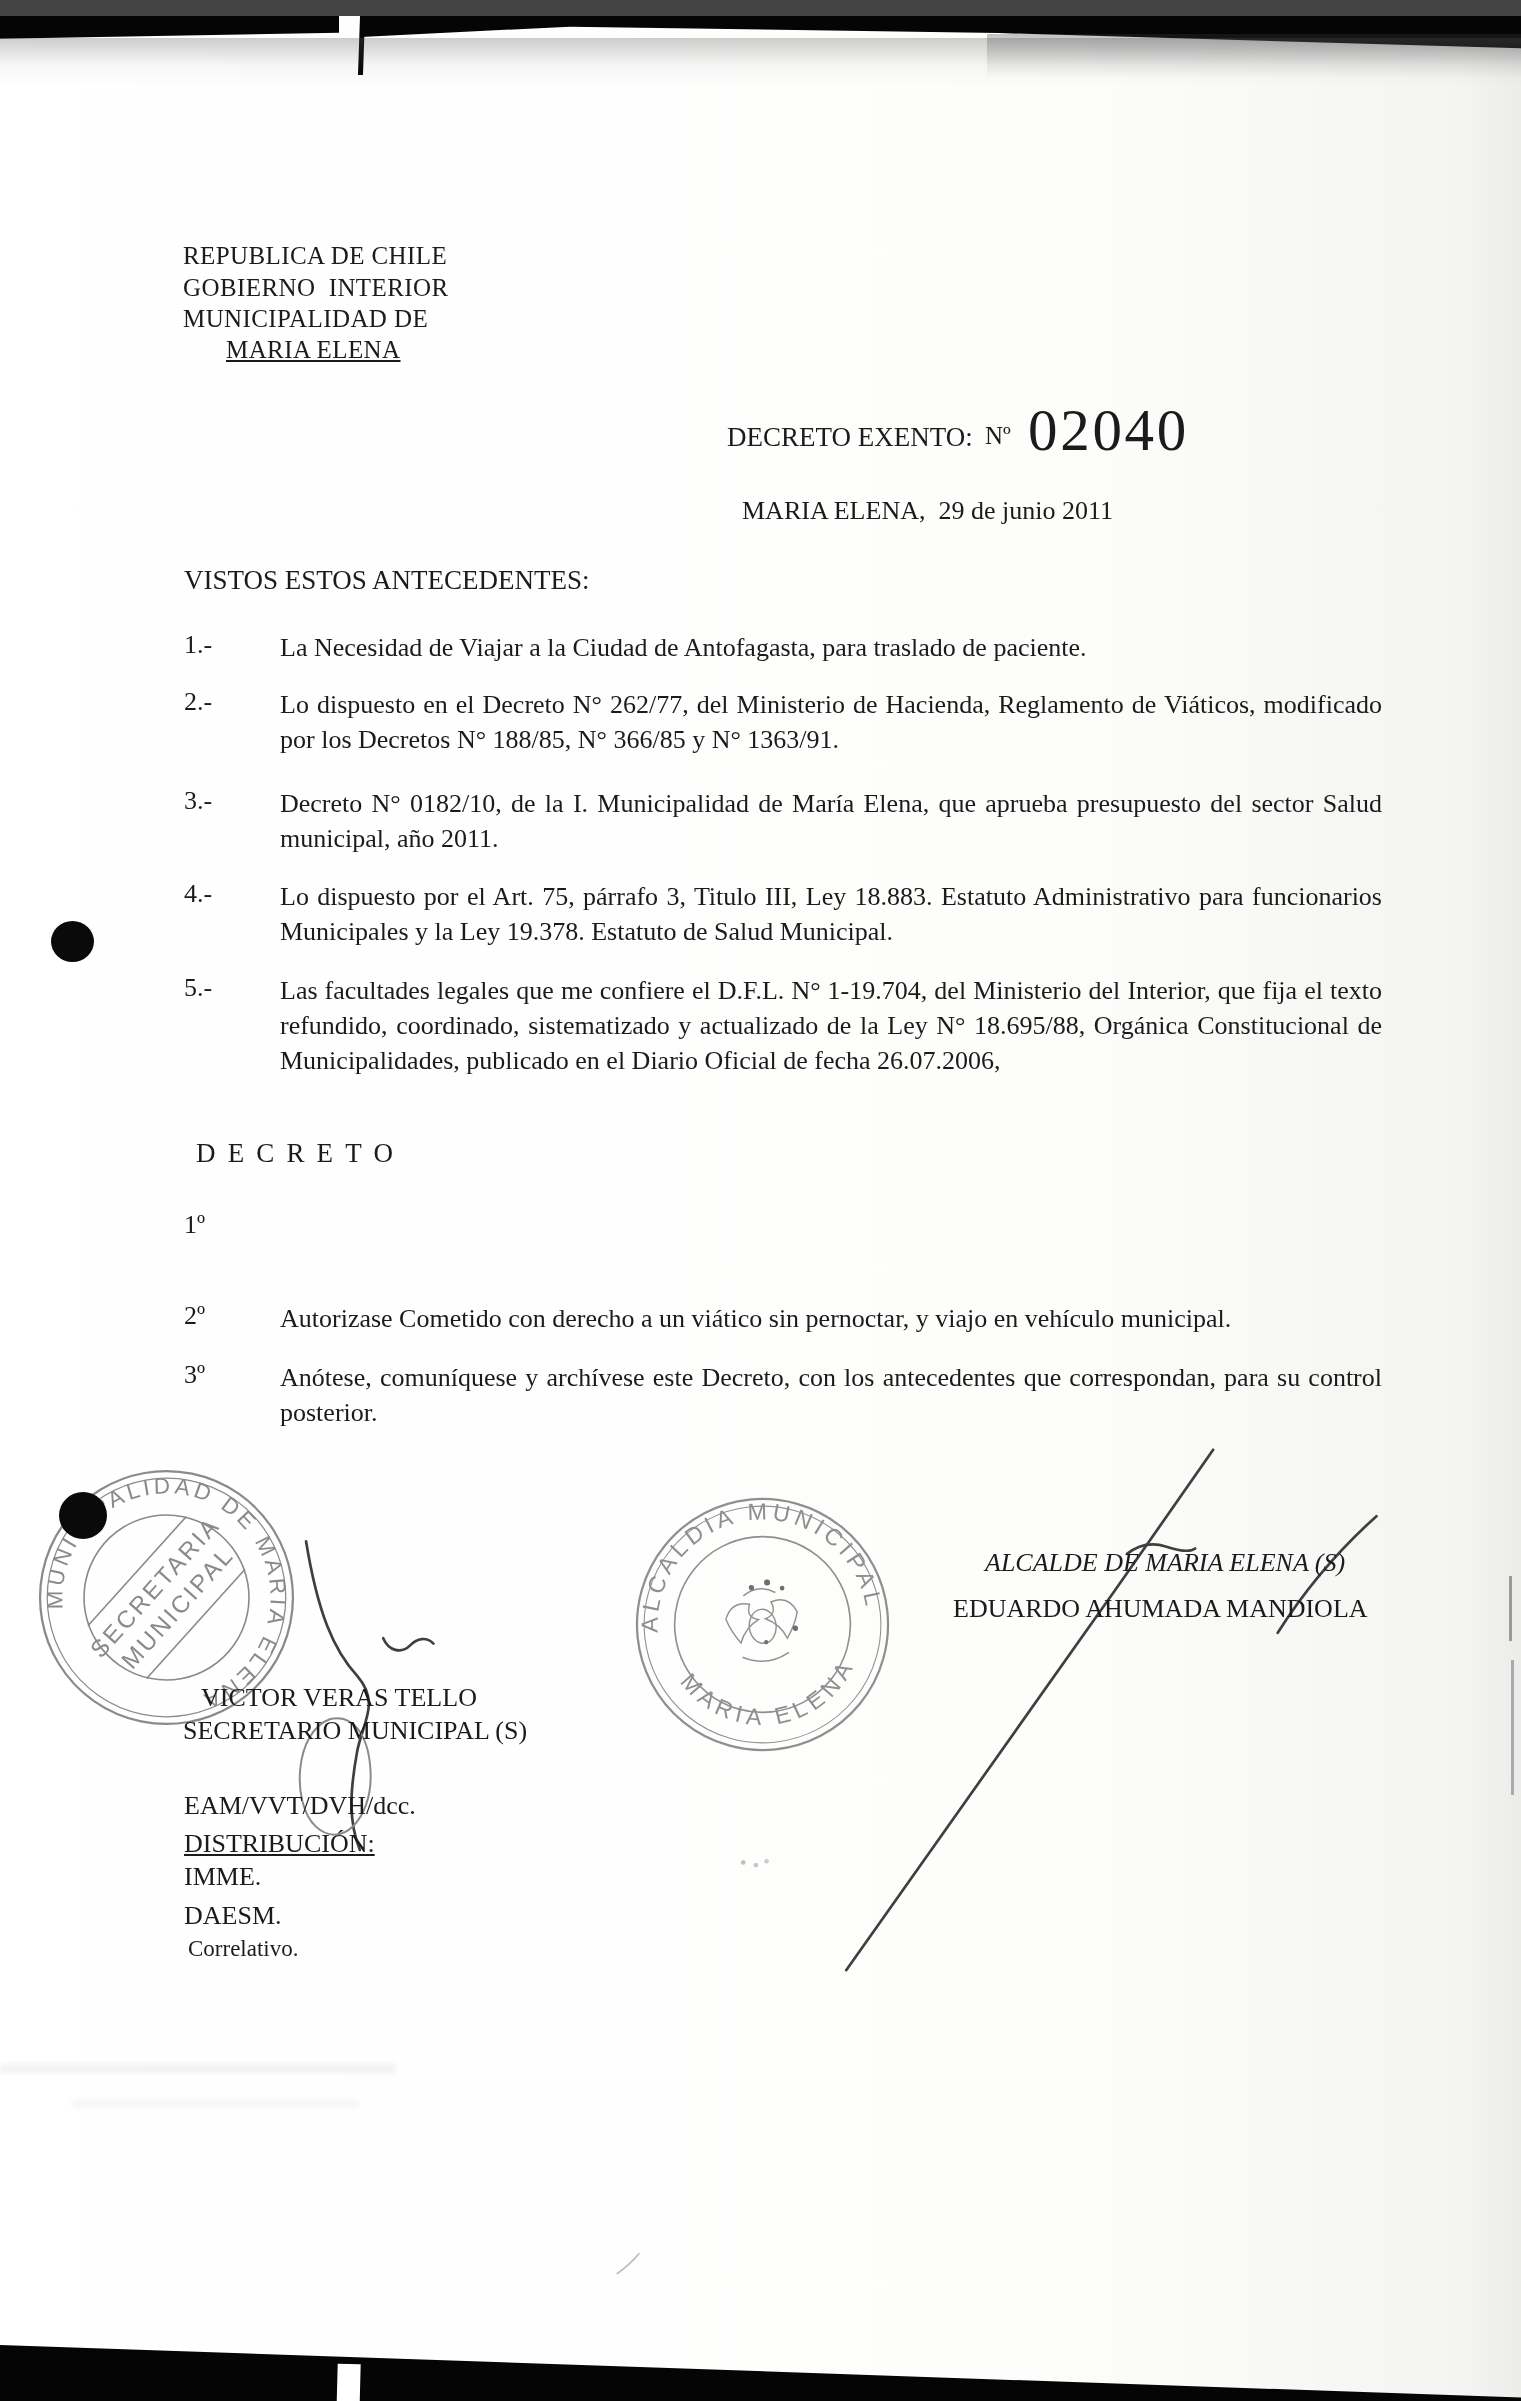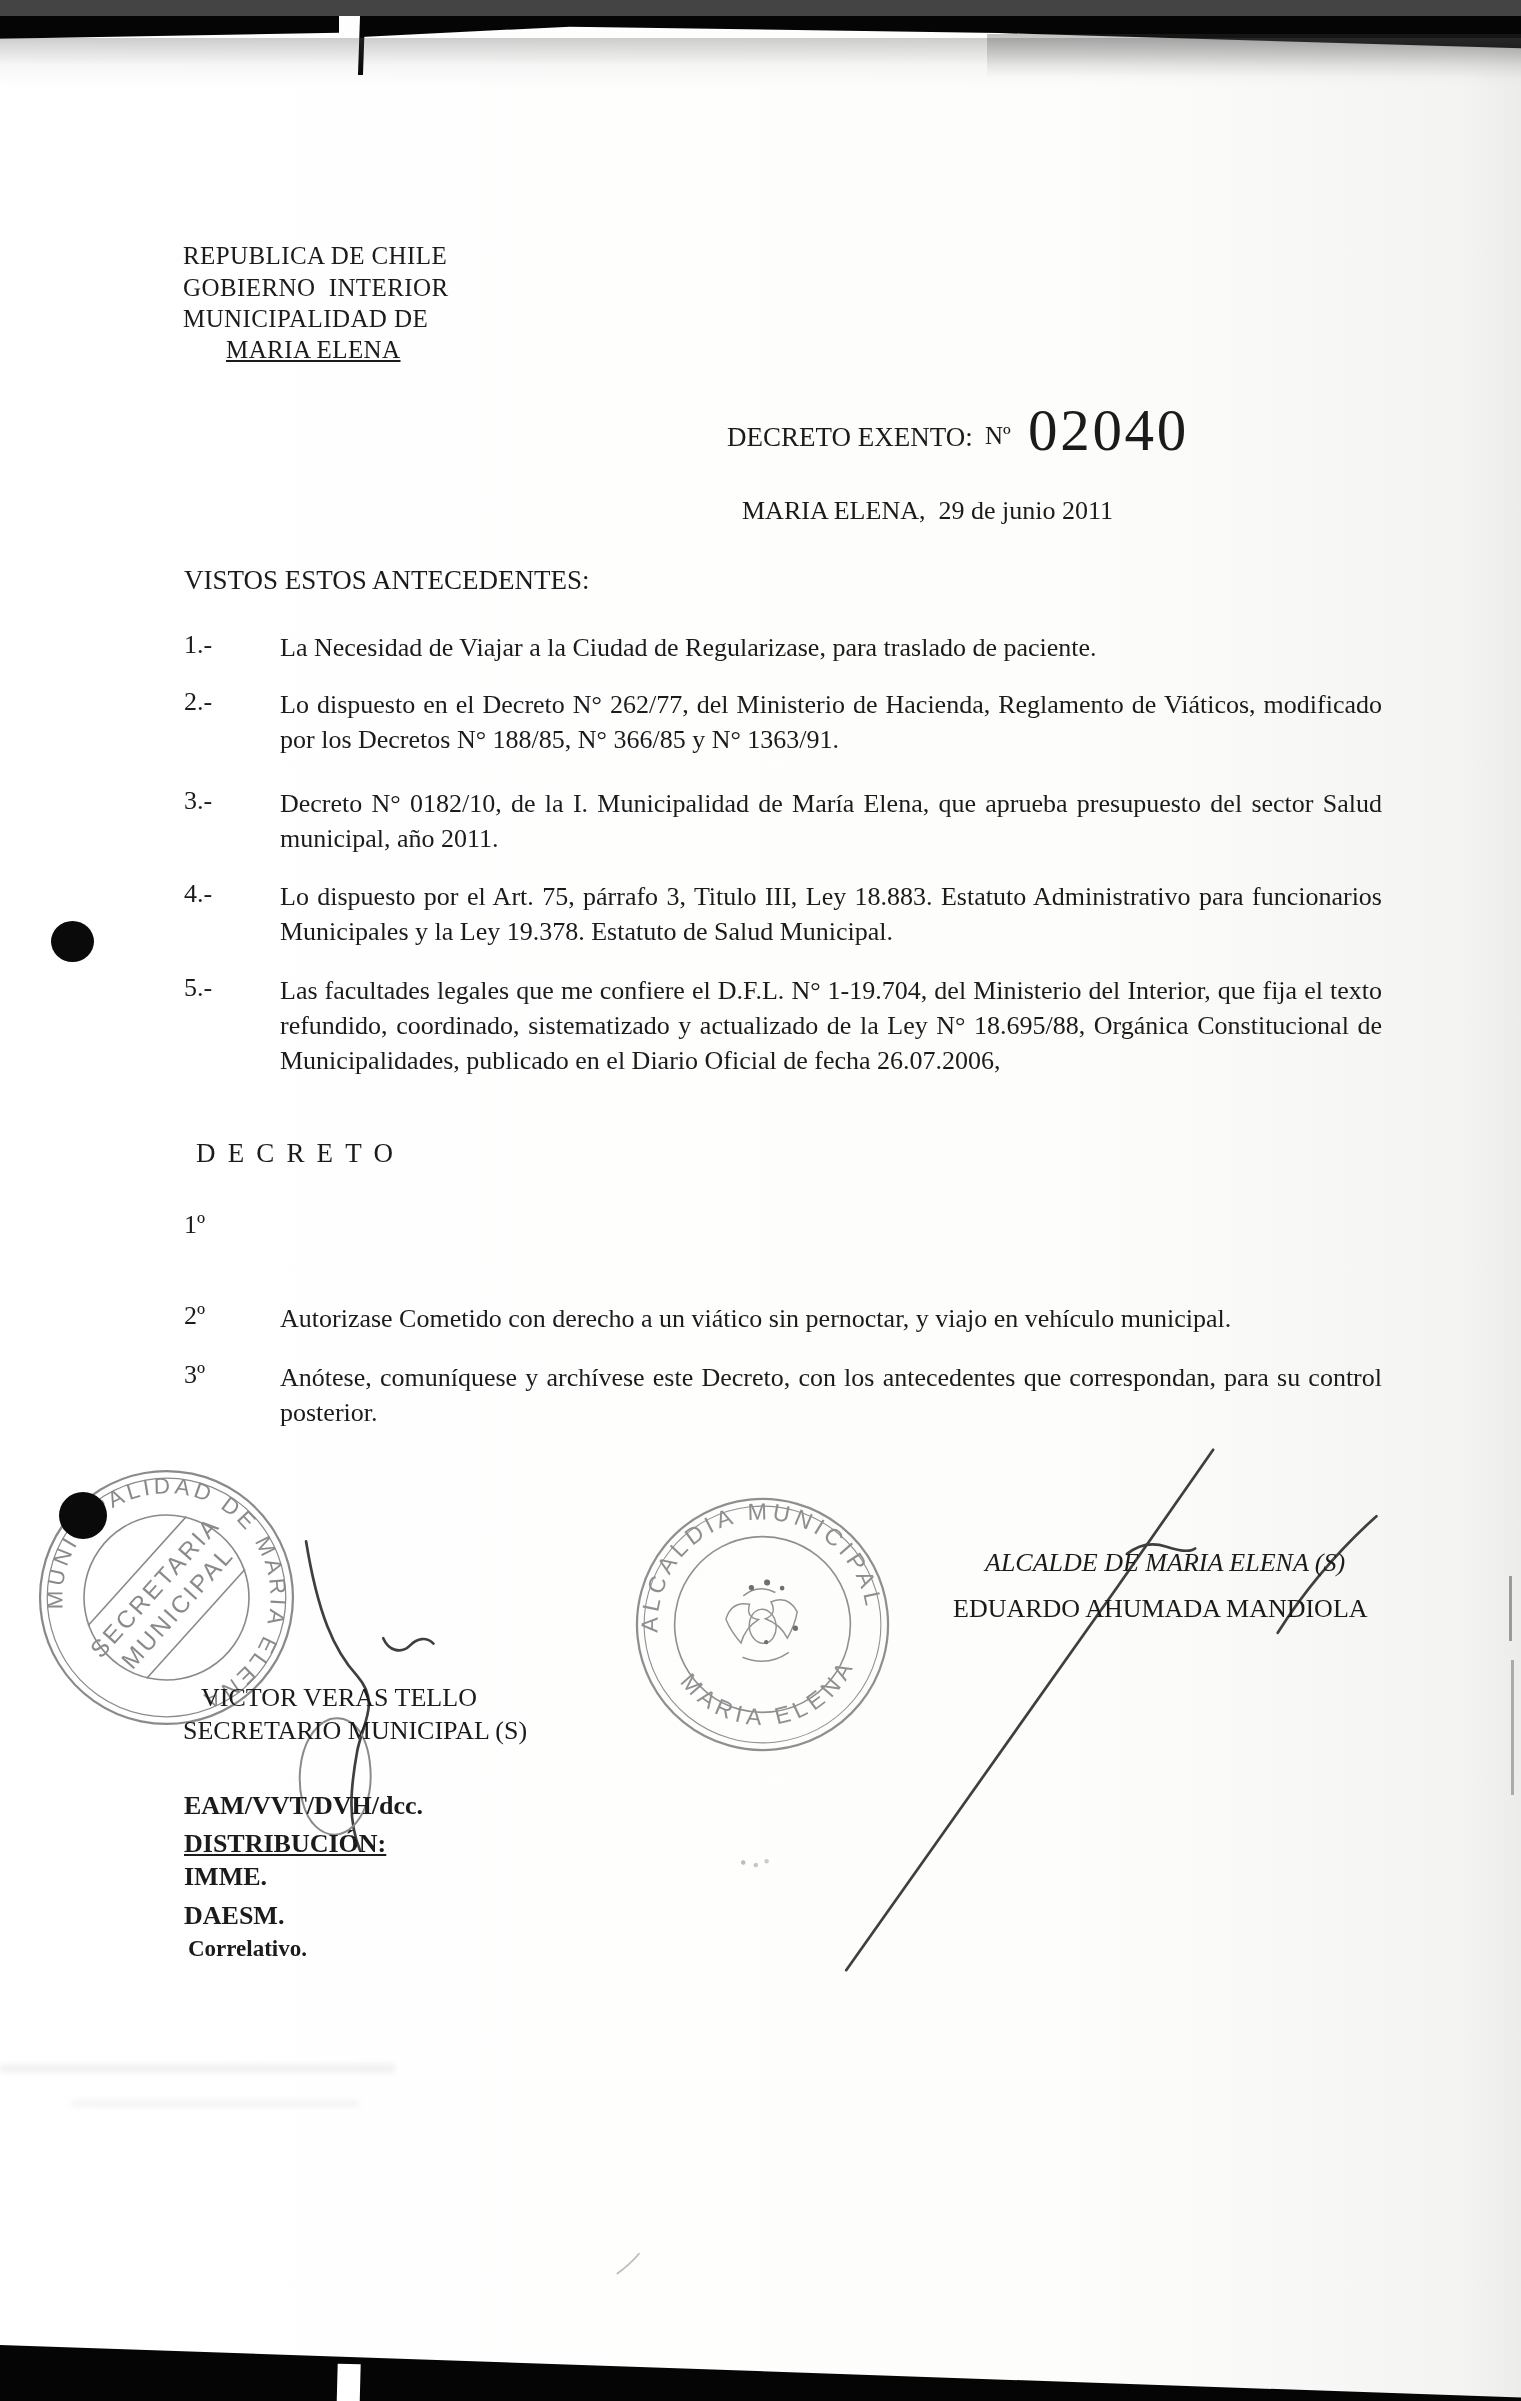--- a/index.html
+++ b/index.html
@@ -14,21 +14,21 @@
   .body-col{position:absolute;left:280px;}
   .hdr{position:absolute;left:183px;font-size:25px;letter-spacing:0.4px;white-space:pre;}
   .u{text-decoration:underline;}
   .dex-label{position:absolute;left:727px;top:406px;font-size:27px;white-space:pre;}
   .dex-sign{position:absolute;left:985px;top:406px;font-size:25px;}
   .dex-num{position:absolute;left:1028px;top:380px;font-size:59px;letter-spacing:2.7px;}
   .place-date{position:absolute;left:742px;top:480px;font-size:26px;white-space:pre;}
   .vistos-title{position:absolute;left:184px;top:549px;font-size:27px;}
   .decreto-title{position:absolute;left:196px;top:1122px;font-size:27px;font-weight:normal;letter-spacing:.45em;}
   .name-line{position:absolute;font-size:26px;white-space:pre;}
-  .footer-line{position:absolute;left:184px;font-size:26px;white-space:pre;font-weight:bold;}
+  .footer-line{position:absolute;left:184px;font-size:26px;white-space:pre;}
   .small{font-size:23px;}
   
   .band{position:absolute;background:#050505;}
   .hole{position:absolute;background:#0a0a0a;border-radius:50%;}
   .smudge{position:absolute;pointer-events:none;}
   .edge-tick{position:absolute;background:#9a9a9a;}
   svg{position:absolute;overflow:visible;}
   .sigsvg{left:0;top:0;}
 </style>
 </head>
@@ -48,21 +48,21 @@
   <div class="hdr u" style="top:320px;left:226px;">MARIA ELENA</div>
 
   <div class="dex-label">DECRETO EXENTO:</div>
   <div class="dex-sign">Nº</div>
   <div class="dex-num">02040</div>
   <div class="place-date">MARIA ELENA,  29 de junio 2011</div>
 
   <div class="vistos-title">VISTOS ESTOS ANTECEDENTES:</div>
 
   <div class="num" style="top:614px;">1.-</div>
-  <div class="body-col t just" style="top:614px;">La Necesidad de Viajar a la Ciudad de Regularizase, para traslado de paciente.</div>
+  <div class="body-col t just" style="top:614px;">La Necesidad de Viajar a la Ciudad de Antofagasta, para traslado de paciente.</div>
 
   <div class="num" style="top:671px;">2.-</div>
   <div class="body-col t just" style="top:671px;">Lo dispuesto en el Decreto N° 262/77, del Ministerio de Hacienda, Reglamento de Viáticos, modificado por los Decretos N° 188/85, N° 366/85 y N° 1363/91.</div>
 
   <div class="num" style="top:770px;">3.-</div>
   <div class="body-col t just" style="top:770px;">Decreto N° 0182/10, de la I. Municipalidad de María Elena, que aprueba presupuesto del sector Salud municipal, año 2011.</div>
 
   <div class="num" style="top:863px;">4.-</div>
   <div class="body-col t just" style="top:863px;">Lo dispuesto por el Art. 75, párrafo 3, Titulo III, Ley 18.883. Estatuto Administrativo para funcionarios Municipales y la Ley 19.378. Estatuto de Salud Municipal.</div>
 

